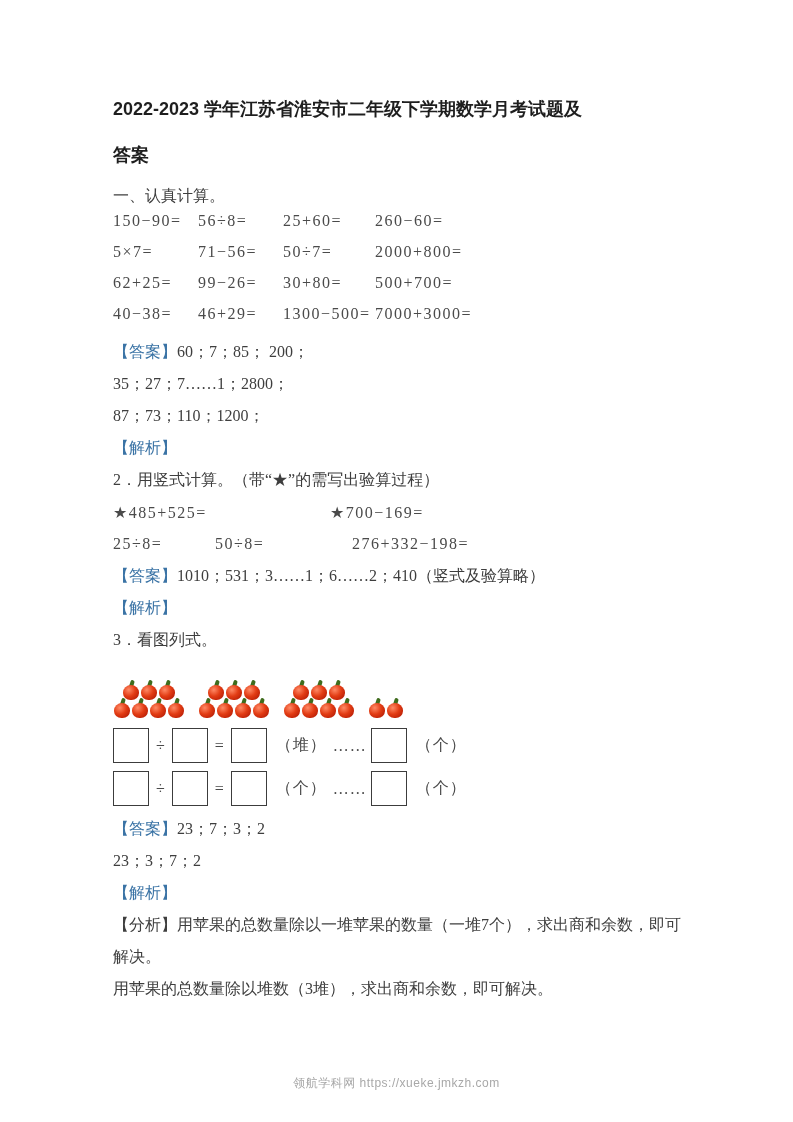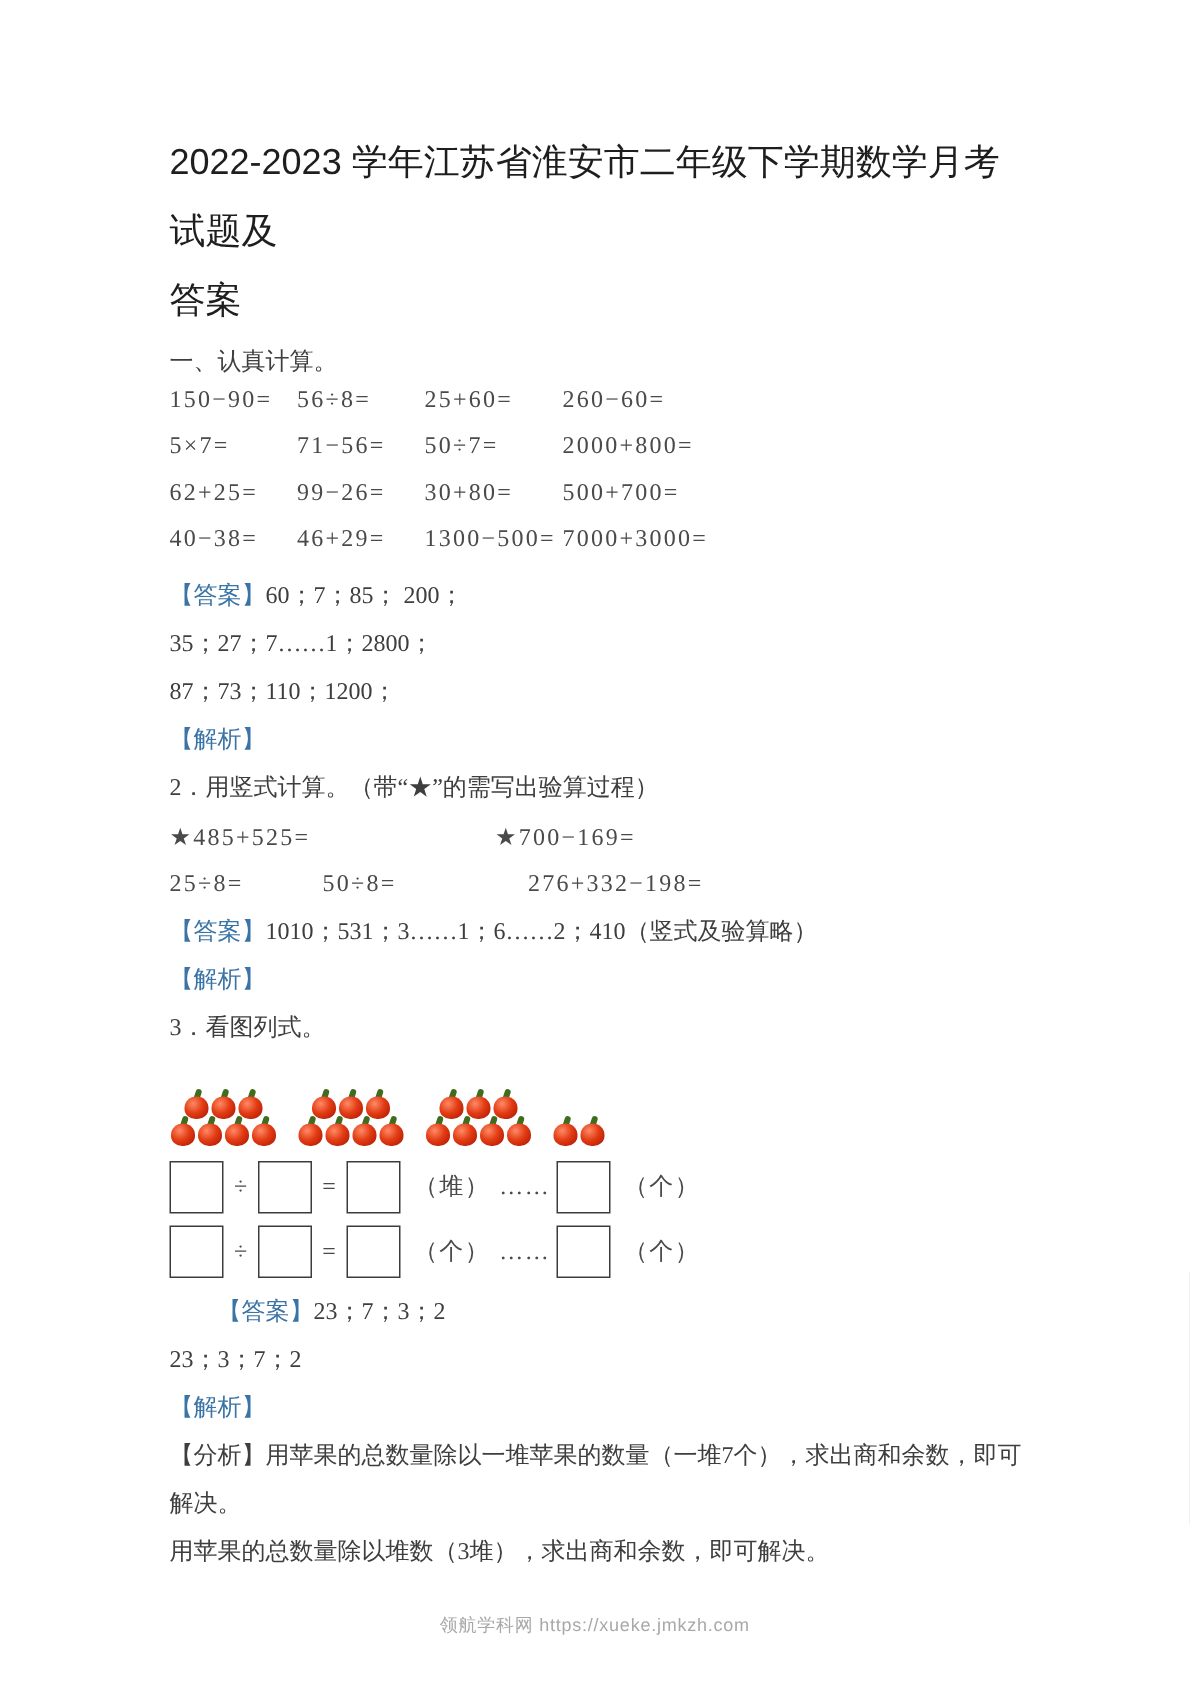--- a/index.html
+++ b/index.html
@@ -9,21 +9,21 @@
     margin:0 auto;
     background:#ffffff;
     font-family:"Liberation Serif","DejaVu Serif",serif;
     color:#3e3e3e;
     overflow:hidden;
   }
   .content { position:absolute; left:113px; top:86px; width:570px; }
 
   .doc-title {
     font-family:"Liberation Sans","DejaVu Sans",sans-serif;
-    font-weight:normal; font-size:24px; line-height:46px;
+    font-weight:bold; font-size:18px; line-height:46px;
     color:#1e1e1e; margin:0 0 2px 0;
   }
   .doc-title .tl { display:block; }
 
   .body-line { margin:0; font-size:16px; line-height:32px; white-space:pre-wrap; }
 
   .eq { letter-spacing:1.5px; color:#4a4a4a; }
 
   .eq-grid { }
   .eq-row { display:flex; height:31px; align-items:flex-start; }
@@ -195,21 +195,21 @@
       <span class="op">÷</span>
       <span class="box"></span>
       <span class="op">=</span>
       <span class="box"></span>
       <span class="unit">（个）</span>
       <span class="dots">……</span>
       <span class="box"></span>
       <span class="unit">（个）</span>
     </div>
 
-    <p class="body-line" style="margin-top:6px;margin-left:32px;"><span class="blue">【答案】</span><span>23；7；3；2</span></p>
+    <p class="body-line" style="margin-top:6px;"><span class="blue">【答案】</span><span>23；7；3；2</span></p>
     <p class="body-line">23；3；7；2</p>
     <p class="body-line"><span class="blue">【解析】</span></p>
     <p class="body-line">【分析】用苹果的总数量除以一堆苹果的数量（一堆7个），求出商和余数，即可解决。</p>
     <p class="body-line">用苹果的总数量除以堆数（3堆），求出商和余数，即可解决。</p>
 
   </div>
 
   <div class="footer">领航学科网 https://xueke.jmkzh.com</div>
 </div>
 

